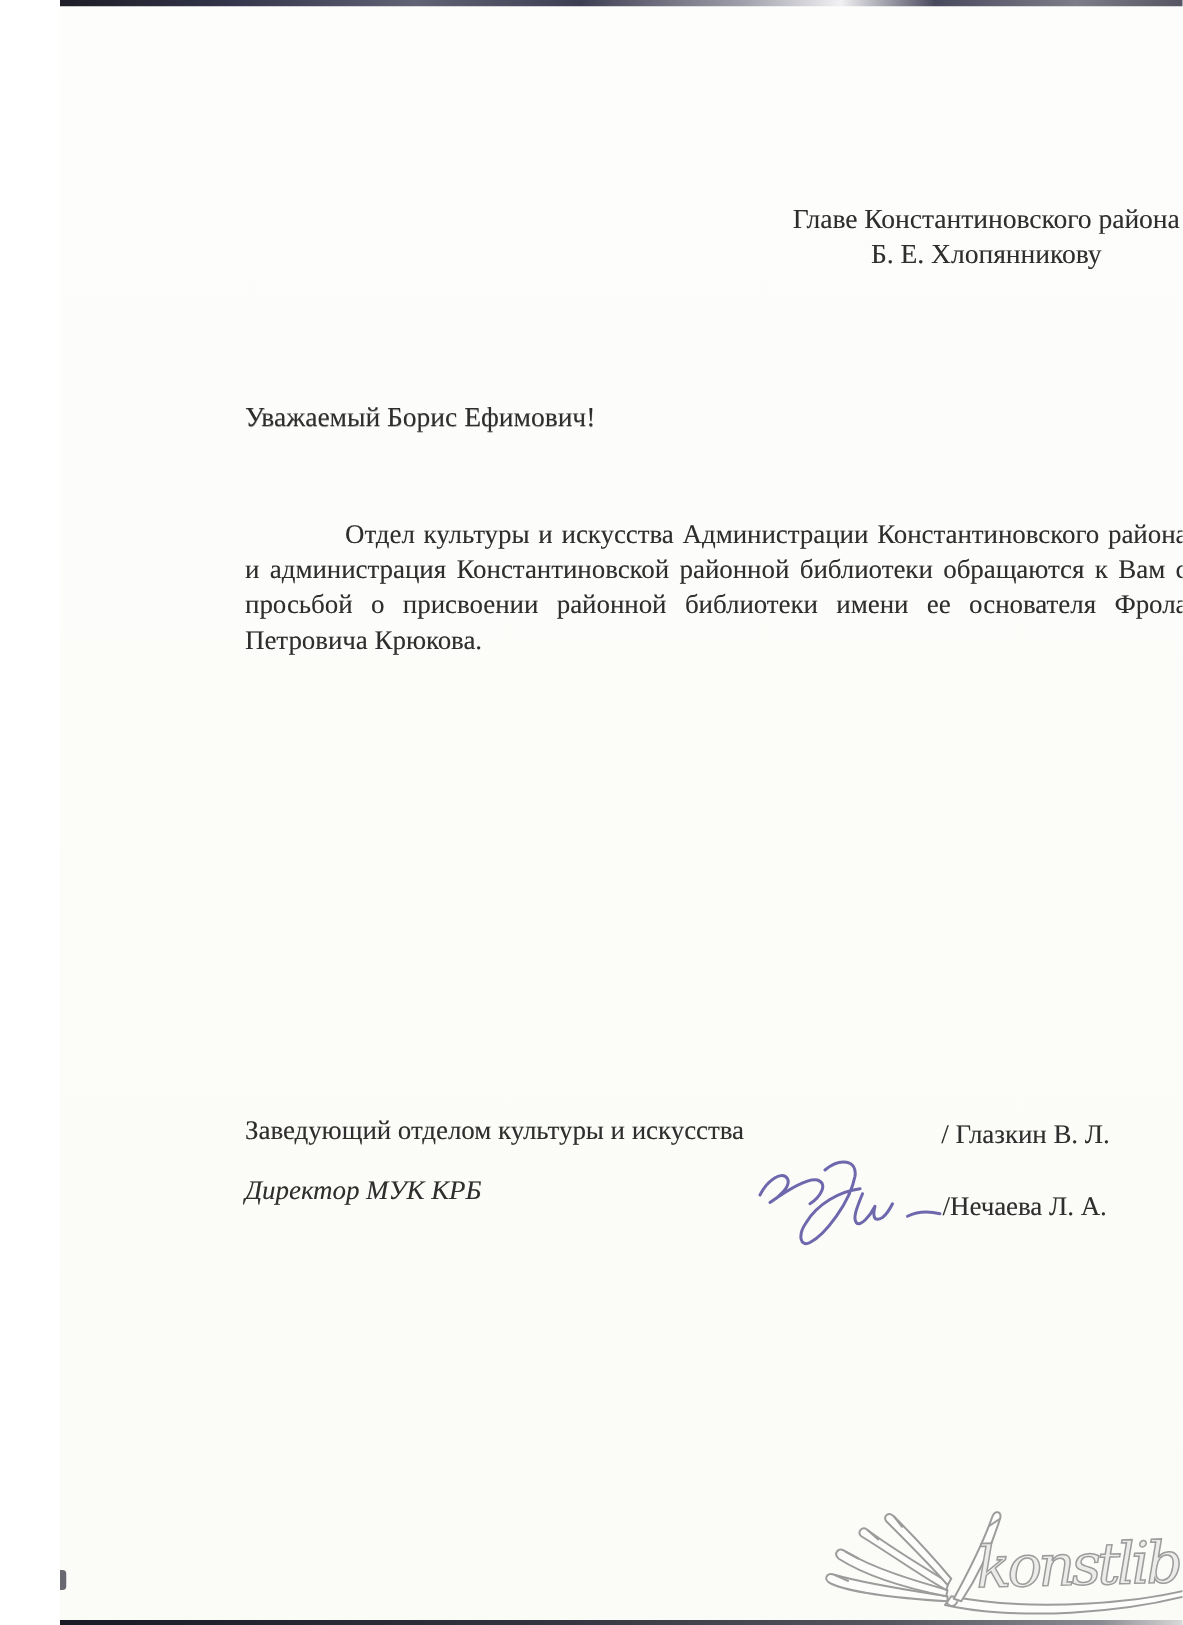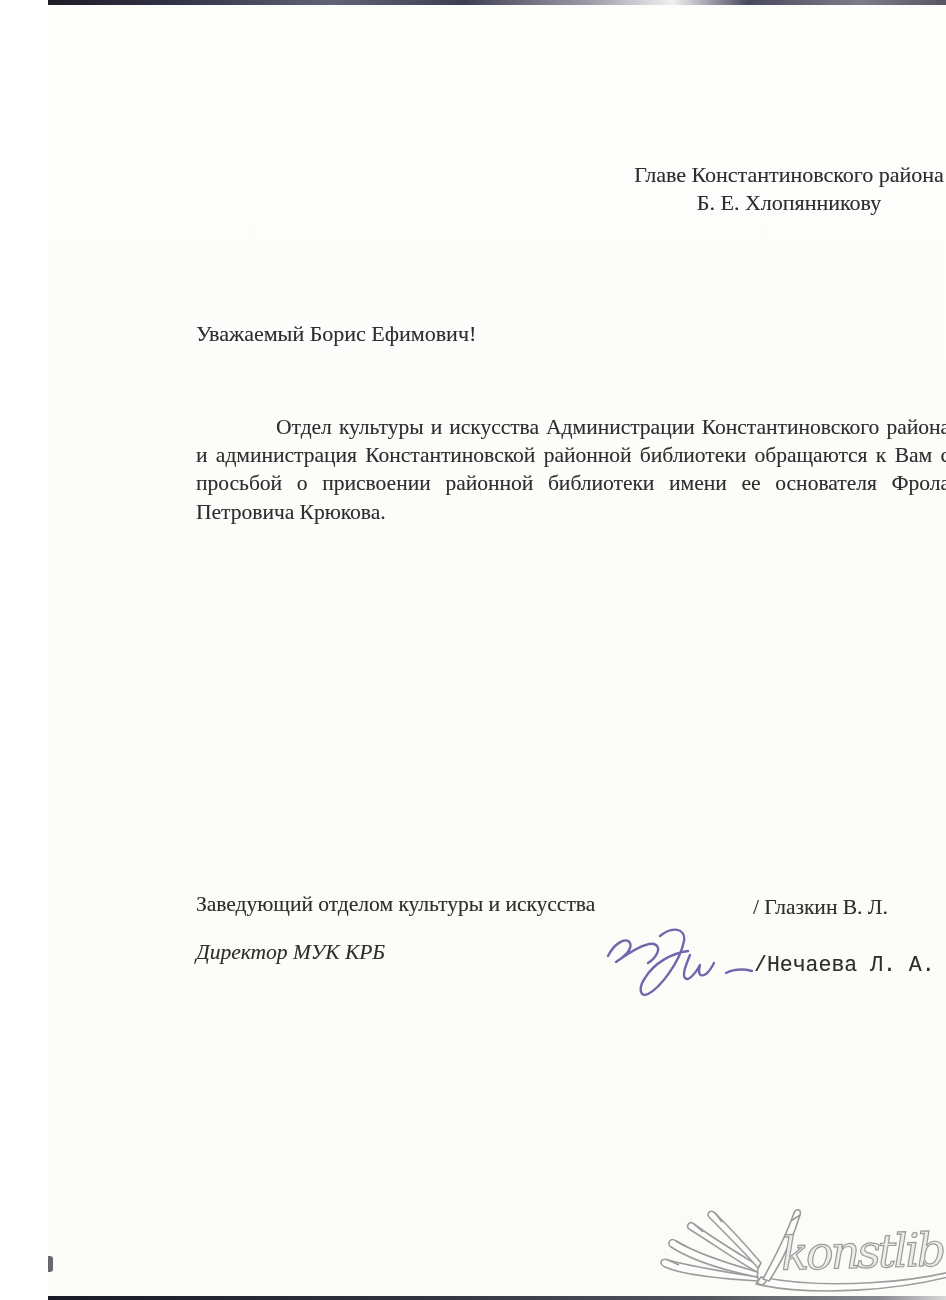--- a/index.html
+++ b/index.html
@@ -56,21 +56,21 @@
     text-shadow: 0.2px 0.2px 0.4px rgba(40,40,40,0.35);
   }
   .letter-body p { margin: 0; text-indent: 80px; }
   .sig-text {
     position: absolute; font-size: 21.5px; white-space: nowrap;
     text-shadow: 0.2px 0.2px 0.4px rgba(40,40,40,0.35);
   }
   .sig-title-1 { top: 892px; left: 148px; }
   .sig-name-1  { top: 895px; left: 705px; }
   .sig-title-2 { top: 940px; left: 148px; font-style: italic; }
-  .sig-name-2  { top: 953px; left: 706px; font-family: Liberation Mono, monospace; }
+  .sig-name-2  { top: 953px; left: 706px; }
   .signature-svg { position: absolute; top: 918px; left: 548px; }
   
   .watermark-book { position: absolute; top: 1205px; left: 605px; }
   .watermark-text {
     position: absolute; top: 1224px; left: 733px;
     font-family: "DejaVu Serif", serif; font-style: italic;
     font-size: 46px; letter-spacing: -3px;
     color: #ececea;
     -webkit-text-stroke: 1.2px #9c9c9c;
     transform: rotate(-1.5deg);

